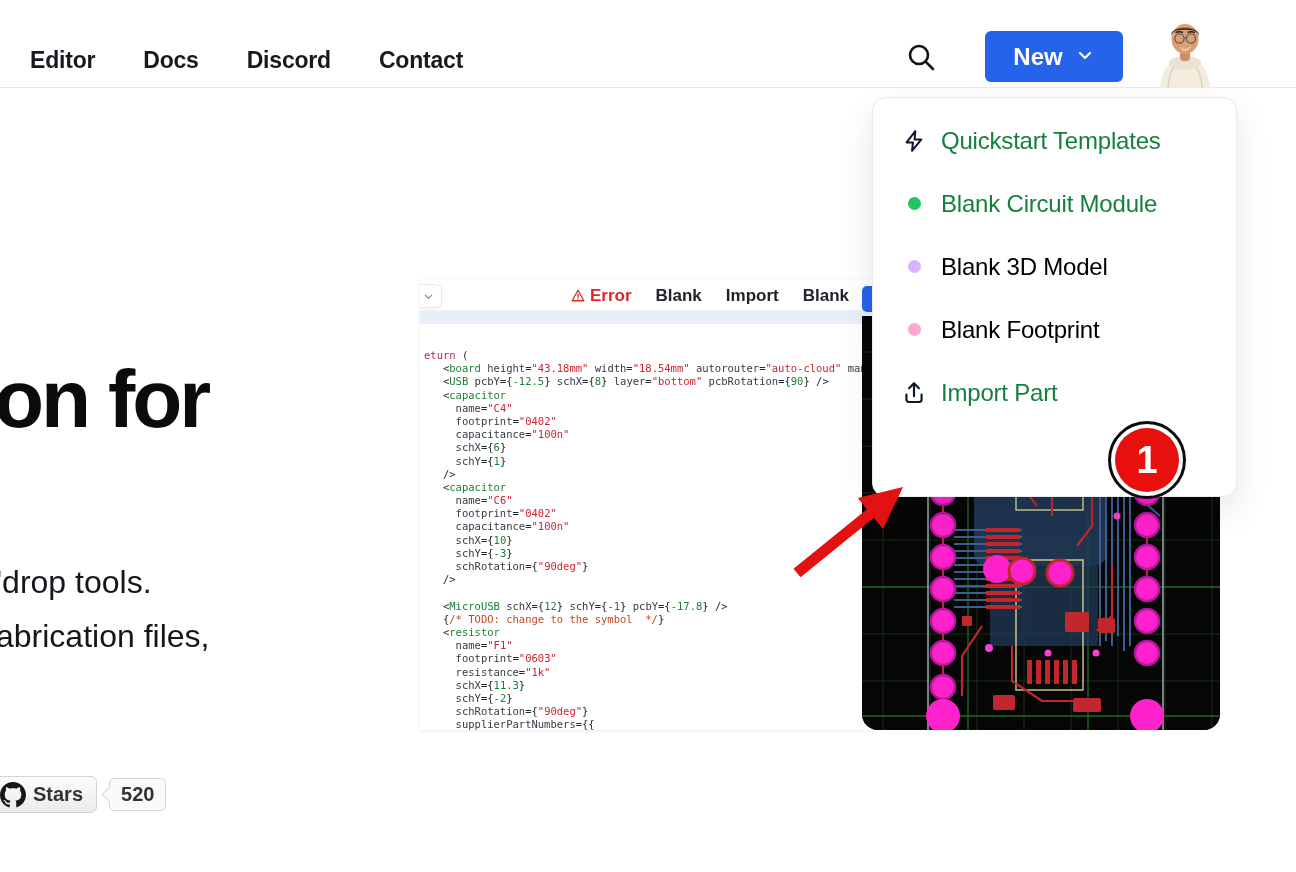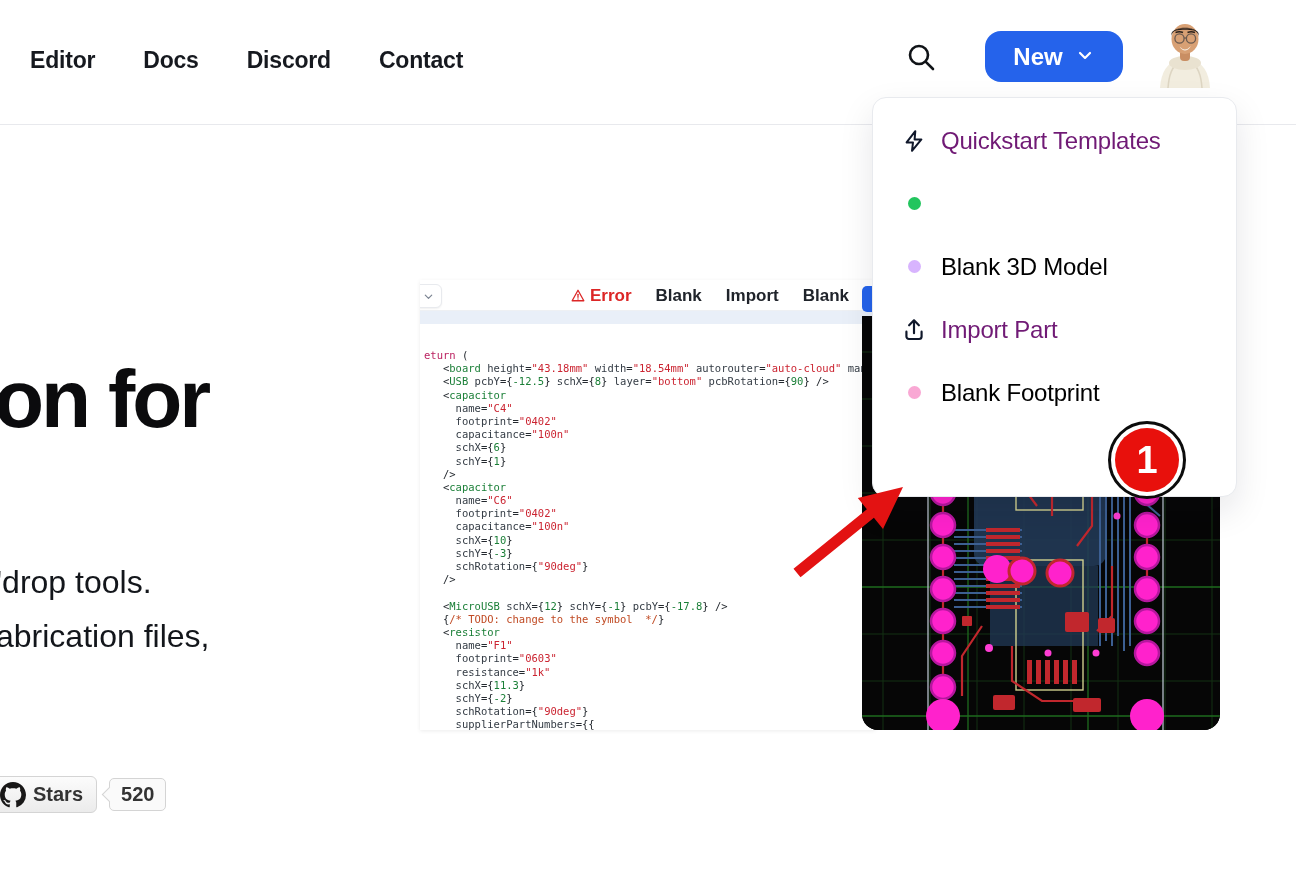--- a/index.html
+++ b/index.html
@@ -1,25 +1,25 @@
 <!DOCTYPE html>
 <html><head>
 <meta charset="utf-8">
 <style>
   * { margin:0; padding:0; box-sizing:border-box; }
   html,body { background:#fff; }
   body { font-family:"Liberation Sans", sans-serif; width:1296px; height:872px; overflow:hidden; }
   #screen { position:relative; width:1296px; height:872px; background:#fff; overflow:hidden; }
 
   
-  .header { position:absolute; left:0; top:0; width:1296px; height:125px; background:#fff; border-bottom:1px solid #e8e9ed; z-index:20; }
+  .header { position:absolute; left:0; top:0; width:1296px; height:88px; background:#fff; border-bottom:1px solid #e8e9ed; z-index:20; }
   .nav { position:absolute; left:30px; top:0; height:120px; display:flex; align-items:center; gap:48px; }
   .nav a { font-size:23px; font-weight:700; color:#16191f; text-decoration:none; letter-spacing:-0.2px; cursor:pointer; }
   .search-btn { position:absolute; left:903px; top:40px; width:36px; height:36px; display:flex; align-items:center; justify-content:center; cursor:pointer; background:none; border:none; }
-  .new-btn { position:absolute; left:985px; top:31px; width:138px; height:51px; border:none; border-radius:16px; background:#2563eb; color:#fff; font-family:"Liberation Sans",sans-serif; font-size:24px; font-weight:700; display:flex; align-items:center; justify-content:center; gap:12px; cursor:pointer; }
+  .new-btn { position:absolute; left:985px; top:31px; width:138px; height:51px; border:none; border-radius:6px; background:#2563eb; color:#fff; font-family:"Liberation Sans",sans-serif; font-size:24px; font-weight:700; display:flex; align-items:center; justify-content:center; gap:12px; cursor:pointer; }
   .avatar { position:absolute; left:1156px; top:20px; width:58px; height:68px; cursor:pointer; }
 
   
   .hero-heading { position:absolute; left:-6px; top:352px; font-size:82px; font-weight:800; letter-spacing:-3px; color:#0b0b0d; white-space:nowrap; }
   .hero-line1 { position:absolute; left:-4px; top:564px; font-size:32px; color:#13161b; white-space:nowrap; }
   .hero-line2 { position:absolute; left:-4px; top:618px; font-size:32px; color:#13161b; white-space:nowrap; }
 
   
   .gh-wrap { position:absolute; left:-14px; top:776px; display:flex; align-items:flex-start; z-index:5; }
   .gh-btn { height:37px; display:flex; align-items:center; gap:7px; padding:0 13px; border:1px solid #d4d4d4; border-radius:6px; background:linear-gradient(#fcfcfc,#ebebeb); font-size:20px; font-weight:700; color:#333; cursor:pointer; }
@@ -44,21 +44,21 @@
   .run-sliver { position:absolute; left:862px; top:286px; width:15px; height:26px; background:#2563eb; border-radius:5px; z-index:9; }
 
   
   .pcb-panel { position:absolute; left:862px; top:316px; width:358px; height:414px; z-index:10; border-radius:0 0 16px 16px; overflow:hidden; background:#060606; }
 
   
   .dropdown { position:absolute; left:872px; top:97px; width:365px; height:400px; background:#fff; border:1px solid #e8eaee; border-radius:14px; box-shadow:0 14px 34px rgba(16,24,40,.10); z-index:50; padding-top:11px; }
   .dd-item { height:63px; display:flex; align-items:center; padding-left:28px; gap:14px; cursor:pointer; }
   .dd-icon { width:26px; display:flex; align-items:center; justify-content:center; }
   .dd-dot { width:13px; height:13px; border-radius:50%; }
-  .dd-label { font-size:24px; font-weight:500; color:#701a75; letter-spacing:-0.2px; }
+  .dd-label { font-size:24px; font-weight:500; color:#15803d; letter-spacing:-0.2px; }
   .dd-item.muted .dd-label { color:#000000; }
 
   
   .anno-badge { position:absolute; left:1108px; top:421px; width:78px; height:78px; border-radius:50%; background:#fff; border:3px solid #0c0c0c; display:flex; align-items:center; justify-content:center; z-index:55; }
   .anno-badge-inner { width:64px; height:64px; border-radius:50%; background:#e8100c; color:#fff; font-size:38px; font-weight:700; display:flex; align-items:center; justify-content:center; }
   .anno-arrow { position:absolute; left:780px; top:470px; width:140px; height:125px; z-index:60; pointer-events:none; }
 </style>
 </head>
 <body>
 
@@ -321,43 +321,44 @@
         <svg width="24" height="24" viewBox="0 0 24 24" fill="none">
           <path d="M13.3 2.2 L4.6 13.4 L11 13.4 L10 21.8 L19.4 10.4 L12.6 10.4 Z" stroke="#0f172a" stroke-width="2" stroke-linejoin="round"></path>
         </svg>
       </span>
       <span class="dd-label">Quickstart Templates</span>
     </div>
     <div class="dd-item">
       <span class="dd-icon">
           <span class="dd-dot" style="background: rgb(34, 197, 94);"></span>
         </span>
+      <span class="dd-label">Blank Circuit Module</span>
     </div>
     <div class="dd-item muted">
       <span class="dd-icon">
           <span class="dd-dot" style="background: rgb(216, 180, 254);"></span>
         </span>
       <span class="dd-label">Blank 3D Model</span>
+    </div>
+    <div class="dd-item muted">
+      <span class="dd-icon">
+          <span class="dd-dot" style="background: rgb(249, 168, 212);"></span>
+        </span>
+      <span class="dd-label">Blank Footprint</span>
     </div>
     <div class="dd-item">
       <span class="dd-icon">
         <svg width="26" height="26" viewBox="0 0 24 24" fill="none" stroke="#0f172a" stroke-width="2" stroke-linecap="round" stroke-linejoin="round">
           <path d="M5 13.5 V18 a2.3 2.3 0 0 0 2.3 2.3 H16.7 A2.3 2.3 0 0 0 19 18 V13.5"></path>
           <path d="M12 15 V3.6"></path>
           <path d="M7.5 7.6 L12 3.1 L16.5 7.6"></path>
         </svg>
       </span>
       <span class="dd-label">Import Part</span>
     </div>
-    <div class="dd-item muted">
-      <span class="dd-icon">
-          <span class="dd-dot" style="background: rgb(249, 168, 212);"></span>
-        </span>
-      <span class="dd-label">Blank Footprint</span>
-    </div>
   </div>
 
   <div class="anno-badge">
     <div class="anno-badge-inner">1</div>
   </div>
 
   <svg class="anno-arrow" viewBox="780 470 140 125">
     <polygon points="903,487 883,529 873.9,517.8 800.5,577.3 793.5,568.7 866.9,509.2 857.8,498" fill="#e31212"></polygon>
   </svg>
 

